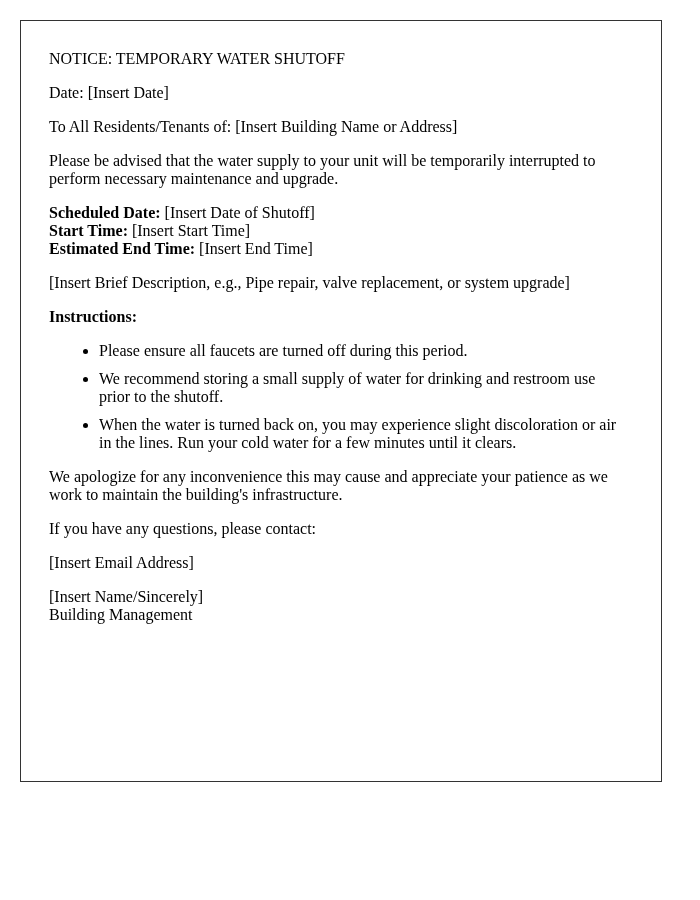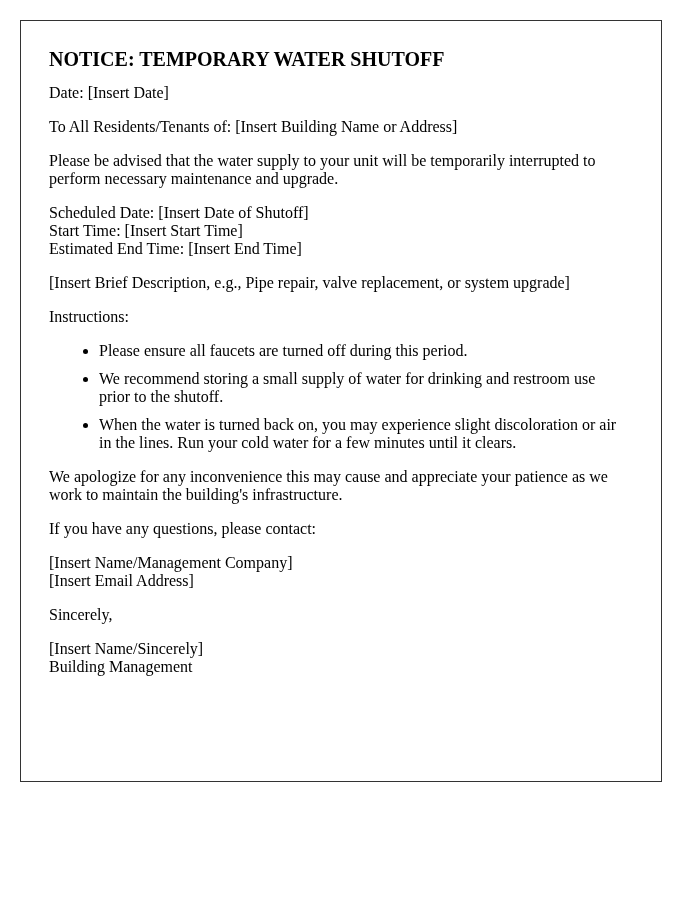--- a/index.html
+++ b/index.html
@@ -7,22 +7,22 @@
     .notice {
       position: absolute;
       left: 20px; top: 20px;
       width: 584px; height: 704px;
       border: 1px solid #333;
       padding: 28px 28px;
       font-size: 16px;
       line-height: 18px;
     }
     .notice p { margin: 0 0 16px 0; }
-    .title { font-weight: bold; margin: 1px 0 16px 0 !important; font-size: 20px; }
-    b { font-weight: normal; }
+    .title { font-weight: normal; margin: 1px 0 16px 0 !important; font-size: 16px; }
+    b { font-weight: bold; }
     ul { margin: 0 0 16px 0; padding-left: 40px; }
     ul li { margin: 10px; }
   </style>
 </head>
 <body>
 
 <div class="notice">
   <p class="title">NOTICE: TEMPORARY WATER SHUTOFF</p>
   <p>Date: [Insert Date]</p>
   <p>To All Residents/Tenants of: [Insert Building Name or Address]</p>
@@ -43,23 +43,21 @@
   <ul>
     <li>Please ensure all faucets are turned off during this period.</li>
     <li>We recommend storing a small supply of water for drinking and restroom use prior to the shutoff.</li>
     <li>When the water is turned back on, you may experience slight discoloration or air in the lines. Run your cold water for a few minutes until it clears.</li>
   </ul>
 
   <p>We apologize for any inconvenience this may cause and appreciate your patience as we work to maintain the building's infrastructure.</p>
   <p>If you have any questions, please contact:</p>
 
   <p class="block">
-    <span style="display:block">[Insert Name/Management Company]</span>
     <span style="display:block">[Insert Email Address]</span>
   </p>
 
-  <p>Sincerely,</p>
 
   <p class="block">
     <span style="display:block">[Insert Name/Sincerely]</span>
     <span style="display:block">Building Management</span>
   </p>
 </div>
 
 </body></html>

